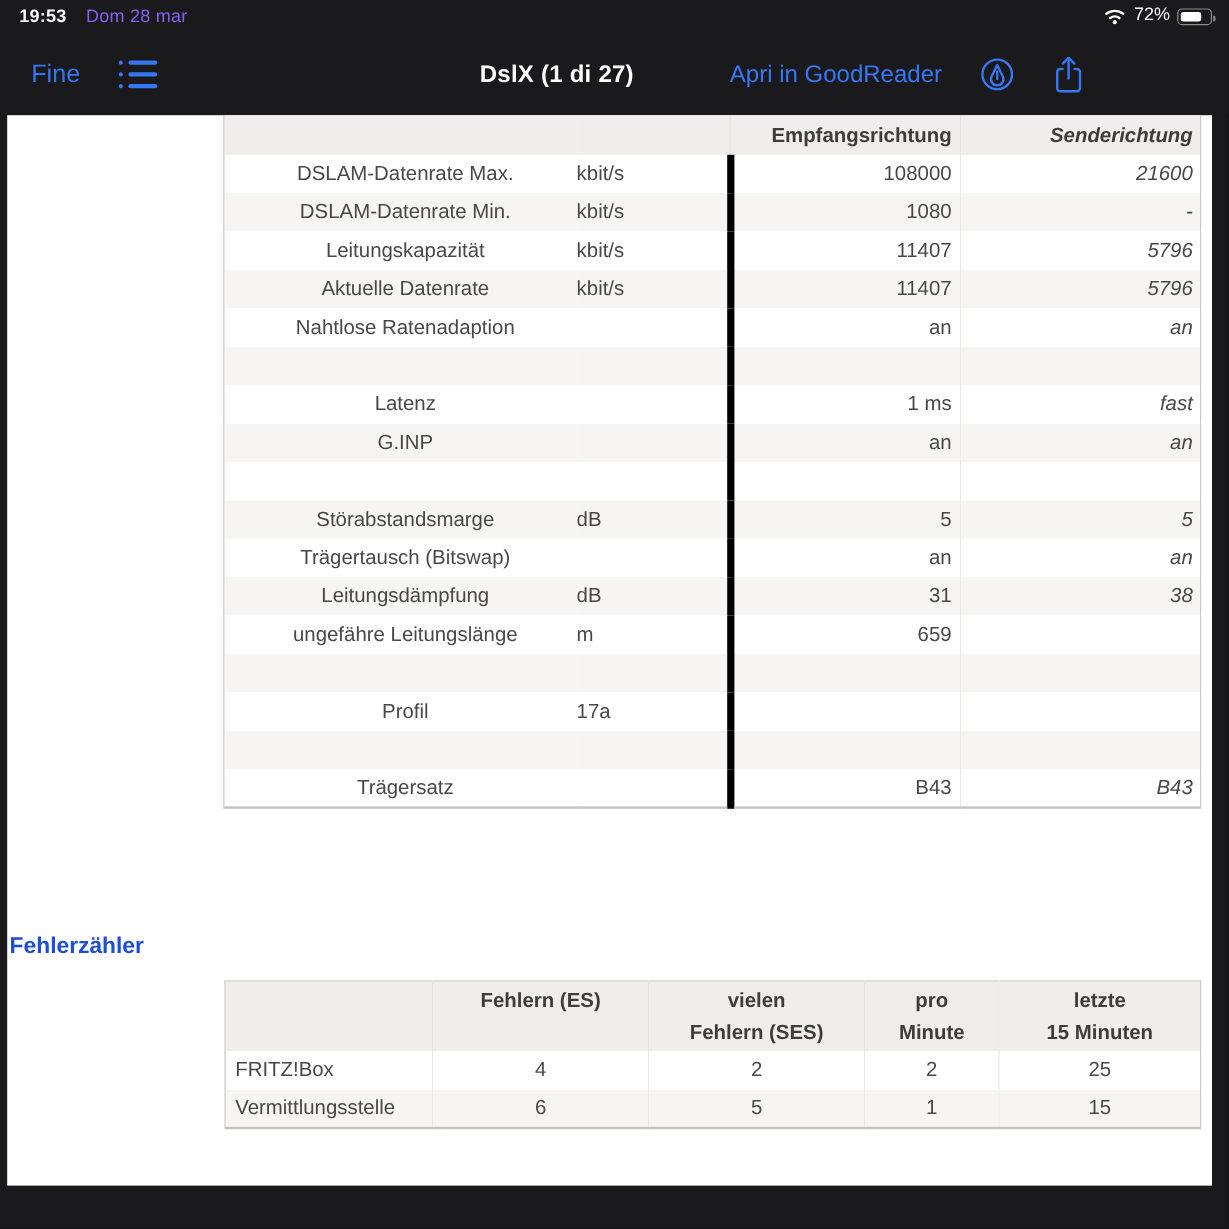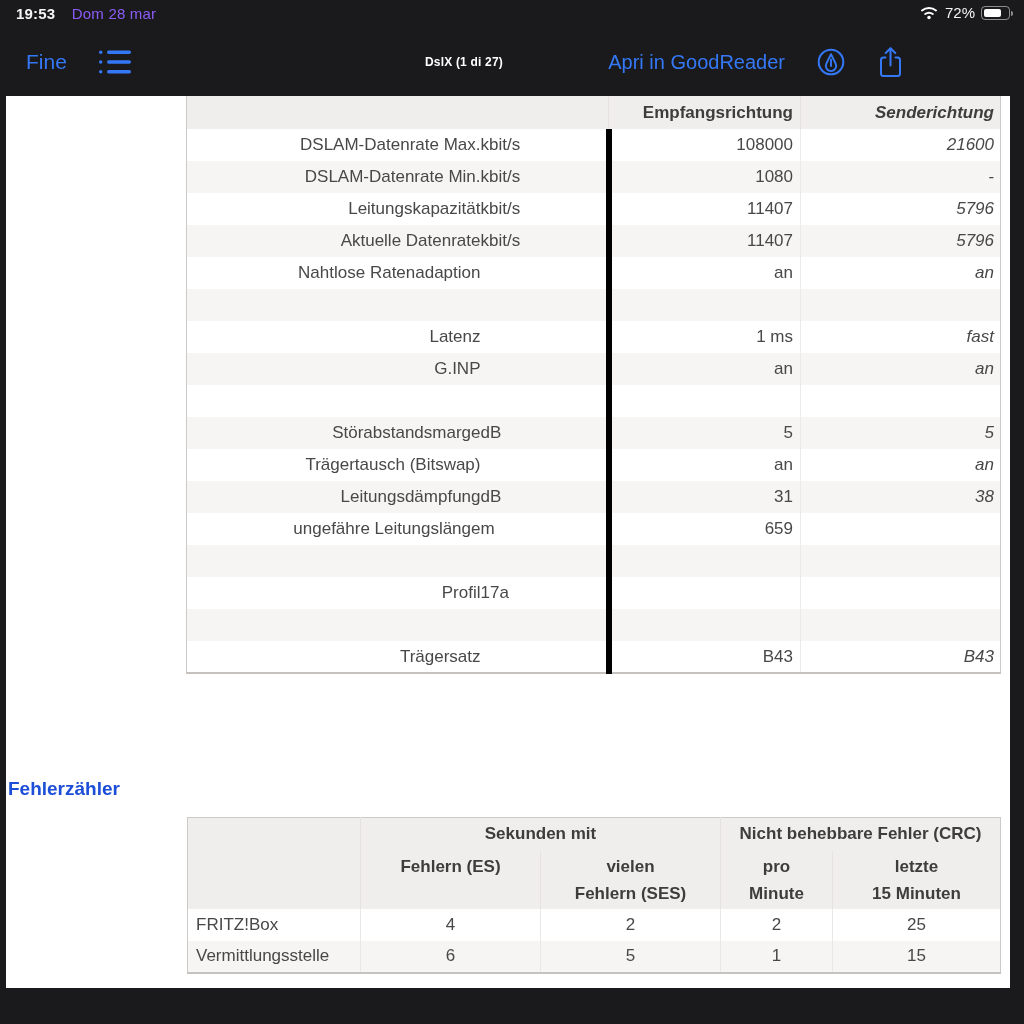--- a/index.html
+++ b/index.html
@@ -9,50 +9,50 @@
     position:relative; width:1024px; height:1024px;
     background:#1a1a1c; overflow:hidden;
   }
 
   
   #top-chrome { position:absolute; left:0; top:0; width:1024px; height:96px; background:#1a1a1c; }
   #status-bar { position:absolute; left:0; top:0; width:1024px; height:28px; }
   .sb-left { position:absolute; left:16px; top:5px; color:#f5f5f5; font-size:15px; letter-spacing:.2px; }
   .sb-time { font-weight:600; }
   .sb-date { font-weight:400; margin-left:12px; color:#8b5cf6; }
-  .sb-right { position:absolute; right:14px; top:4px; display:flex; align-items:center; gap:6px; color:#f5f5f5; }
+  .sb-right { position:absolute; right:14px; top:4px; display:flex; align-items:flex-end; gap:6px; color:#f5f5f5; }
   .sb-pct { font-size:15px; font-weight:400; }
   .battery { position:relative; width:29px; height:14px; border:1px solid rgba(255,255,255,.5); border-radius:4px; }
   .battery-fill { position:absolute; left:2px; top:2px; bottom:2px; background:#fff; border-radius:2px; }
   .battery-nub { position:absolute; right:-4px; top:4.5px; width:2.5px; height:5px; background:rgba(255,255,255,.5); border-radius:0 2px 2px 0; }
 
   
   #toolbar { position:absolute; left:0; top:28px; width:928px; height:68px; }
   .tb-left { position:absolute; left:26px; top:0; height:68px; display:flex; align-items:center; gap:32px; }
   .tb-done { font-size:21px; color:var(--accent); cursor:default; }
   .tb-title { position:absolute; left:0; right:0; top:0; height:68px; display:flex; align-items:center; justify-content:center;
-              color:#fff; font-size:12px; font-weight:600; letter-spacing:.2px; pointer-events:none; }
+              color:#fff; font-size:20px; font-weight:600; letter-spacing:.2px; pointer-events:none; }
   .tb-right { position:absolute; right:24px; top:0; height:68px; display:flex; align-items:center; gap:30px; }
   .tb-openin { font-size:20px; color:var(--accent);text-align:center; }
   .icon-btn { display:flex; align-items:center; justify-content:center; }
 
   
   #page { position:absolute; left:6px; top:96px; width:1004px; height:892px; background:#ffffff; color:#464646; }
 
   table { border-collapse:collapse; table-layout:fixed; }
   td, th { font-size:17px; font-weight:400; color:#484848; overflow:hidden; white-space:nowrap; }
   thead th { font-weight:700; color:#3d3d3d; background:#f0eeec; }
 
   
   #dsl-table { position:absolute; left:180px; top:0; width:814px;
                border-left:1px solid #ccc9c6; border-right:1px solid #ccc9c6; border-bottom:2px solid #c5c2bf;padding-left:48px; }
   #dsl-table thead th { height:33px; }
   #dsl-table tbody td { height:32px; }
   #dsl-table tbody tr:nth-child(even) { background:#f6f5f3; }
-  #dsl-table .c-label { padding-left:8px; text-align:right; }
+  #dsl-table .c-label { padding-left:8px; text-align:center; }
   #dsl-table .c-unit  { text-align:left; }
   #dsl-table .c-rx    { text-align:right; padding-right:7px; border-left:6px solid #000000; }
   #dsl-table .c-tx    { text-align:right; padding-right:6px; border-left:1px solid #eceae7;font-style:italic; }
   #dsl-table thead .c-rx, #dsl-table thead .c-tx { border-left:1px solid #e5e2df; }
 
   
   #section-heading { position:absolute; left:2px; top:682px; font-size:19px; font-weight:700; color:#1d4ed8; }
 
   
   #err-table { position:absolute; left:181px; top:721px; width:813px;
@@ -261,25 +261,20 @@
 
     <table id="err-table">
       <colgroup>
           <col style="width:173px">
           <col style="width:180px">
           <col style="width:180px">
           <col style="width:112px">
           <col style="width:168px">
         </colgroup>
       <thead id="err-thead">
-          <tr class="group">
-            <th colspan="1"></th>
-            <th colspan="2">Sekunden mit</th>
-            <th colspan="2">Nicht behebbare Fehler (CRC)</th>
-          </tr>
           <tr class="sub">
             <th></th>
             <th>Fehlern (ES)</th>
             <th>vielen
 Fehlern (SES)</th>
             <th>pro
 Minute</th>
             <th>letzte
 15 Minuten</th>
           </tr>

